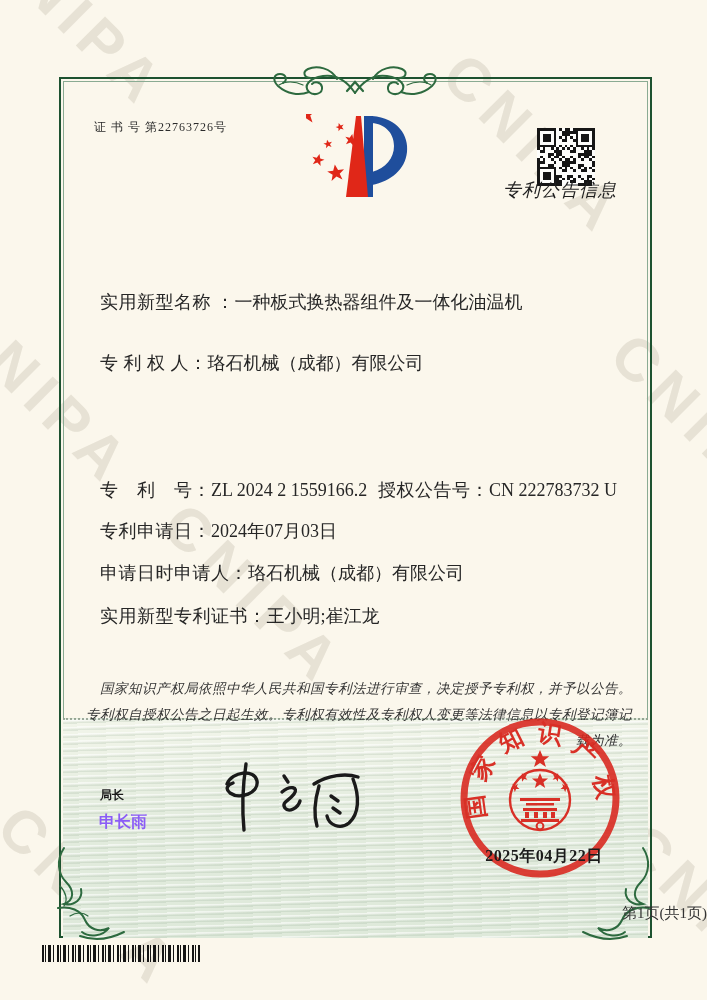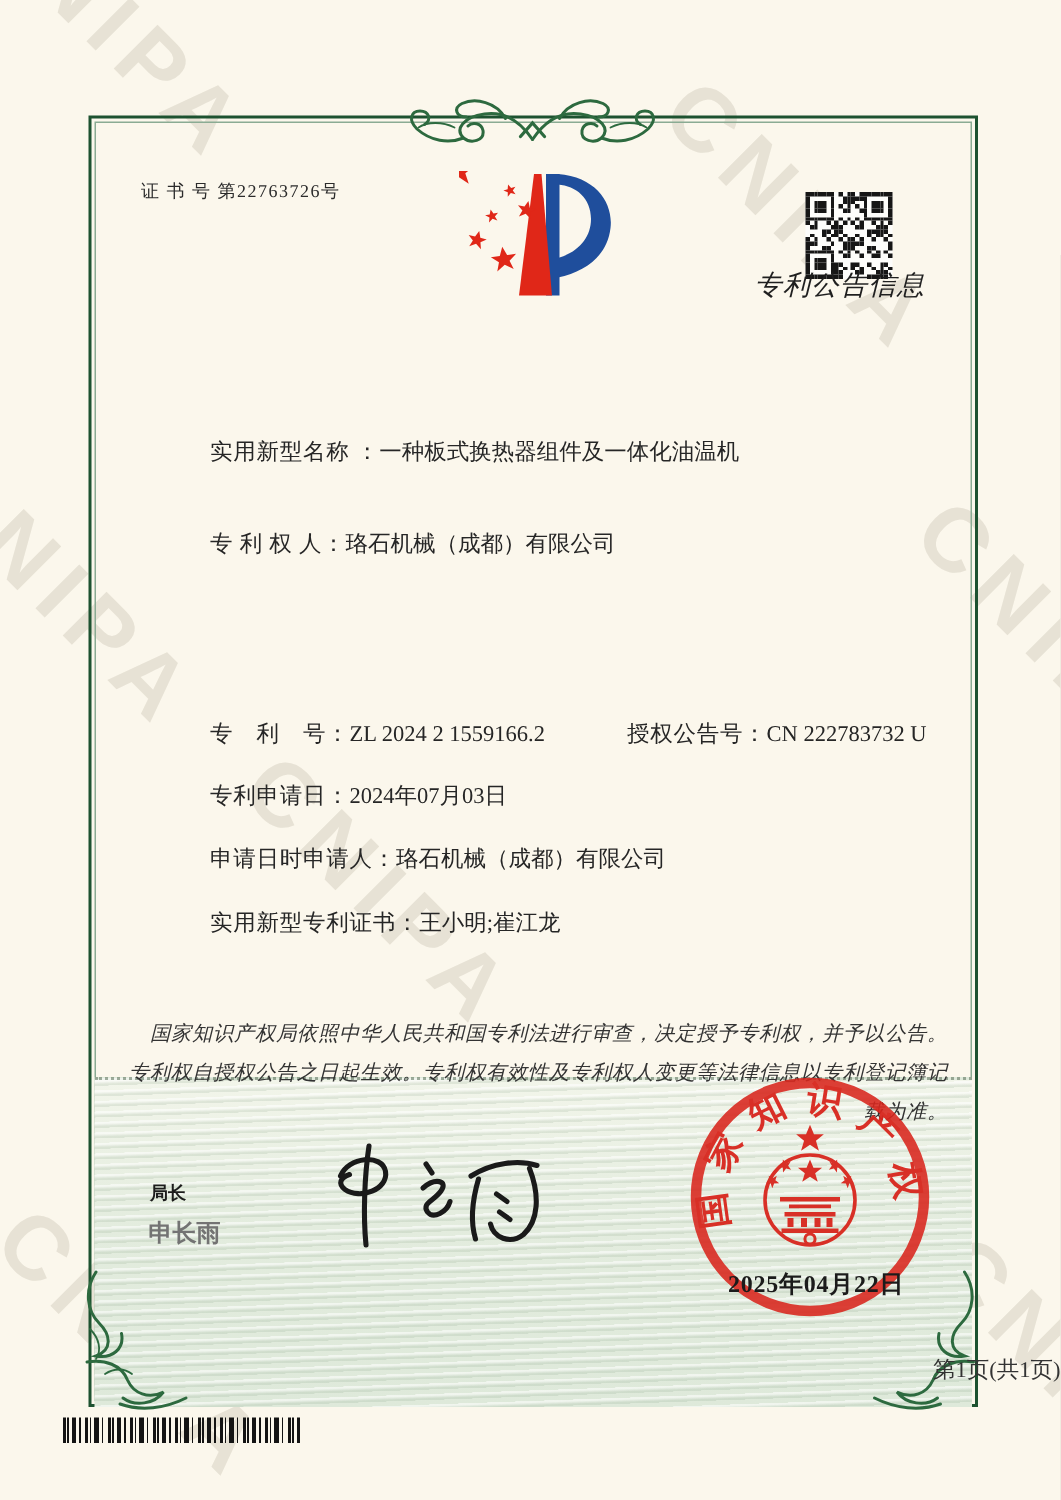--- a/index.html
+++ b/index.html
@@ -20,32 +20,32 @@
         border-top:2px dotted rgba(90,110,88,.55);}
   .cert-no{position:absolute;left:94px;top:119px;font-size:12px;letter-spacing:1px;color:#2b2b2b;z-index:3;}
   .logo{position:absolute;left:306px;top:114px;z-index:3;}
   .qr{position:absolute;left:537px;top:128px;width:58px;height:58px;display:grid;
       grid-template-columns:repeat(21,1fr);grid-template-rows:repeat(21,1fr);background:#fdfdfb;z-index:3;}
   .qr div.d{background:#161616;}
   .qr-label{position:absolute;left:503px;top:178px;width:126px;font-size:18px;
             font-style:italic;color:#1f1f1f;letter-spacing:1px;z-index:3;}
   .title{position:absolute;left:0;top:209px;width:707px;text-align:center;font-size:35px;font-weight:700;
          letter-spacing:6px;color:#141414;z-index:3;}
-  .row{position:absolute;left:100px;width:522px;font-size:15px;color:#262626;line-height:23px;z-index:3;margin-left:40px;}
+  .row{position:absolute;left:100px;width:522px;font-size:18px;color:#262626;line-height:23px;z-index:3;}
   .lbl{letter-spacing:.5px;}
   .addr-val{display:inline-block;width:402px;vertical-align:top;}
   .rcol{position:absolute;left:278px;top:0;}
   .r1{top:291px}.r2{top:352px}.r3{top:394px}.r4{top:437px}
   .r5{top:479px}.r6{top:520px}.r7{top:562px}.r8{top:605px}
   .statement{position:absolute;left:75px;top:676px;width:557px;text-align:right;font-size:13.5px;
              font-style:italic;line-height:26px;color:#333;letter-spacing:.5px;z-index:3;}
   .chief-title{position:absolute;left:100px;top:787px;font-family:"Liberation Sans",sans-serif;
                font-weight:700;font-size:12px;color:#1c1c1c;z-index:4;}
   .chief-name{position:absolute;left:99px;top:812px;font-family:"Liberation Sans",sans-serif;
-              font-weight:700;font-size:16px;color:#737373;z-index:4;}
+              font-weight:700;font-size:16px;color:#8b5cf6;z-index:4;}
   .sig{position:absolute;left:210px;top:760px;z-index:4;}
   .seal{position:absolute;left:454px;top:712px;z-index:4;opacity:.95;}
   .seal-date{position:absolute;left:468px;top:846px;width:152px;text-align:center;font-size:16px;
              font-weight:700;color:#1b1b1b;letter-spacing:.5px;z-index:5;}
   .page-num{position:absolute;left:0;top:904px;width:707px;text-align:right;font-size:15px;color:#333;z-index:3;}
   .barcode{position:absolute;left:42px;top:945px;width:158px;height:17px;z-index:3;
            background:repeating-linear-gradient(90deg,#141414 0 2px,transparent 2px 3px,#141414 3px 4px,
            transparent 4px 6px,#141414 6px 9px,transparent 9px 11px,#141414 11px 12px,transparent 12px 15px);}
   .flourish-top{position:absolute;left:255px;top:55px;z-index:3;}
   .flourish-bl{position:absolute;left:50px;top:846px;z-index:3;}

